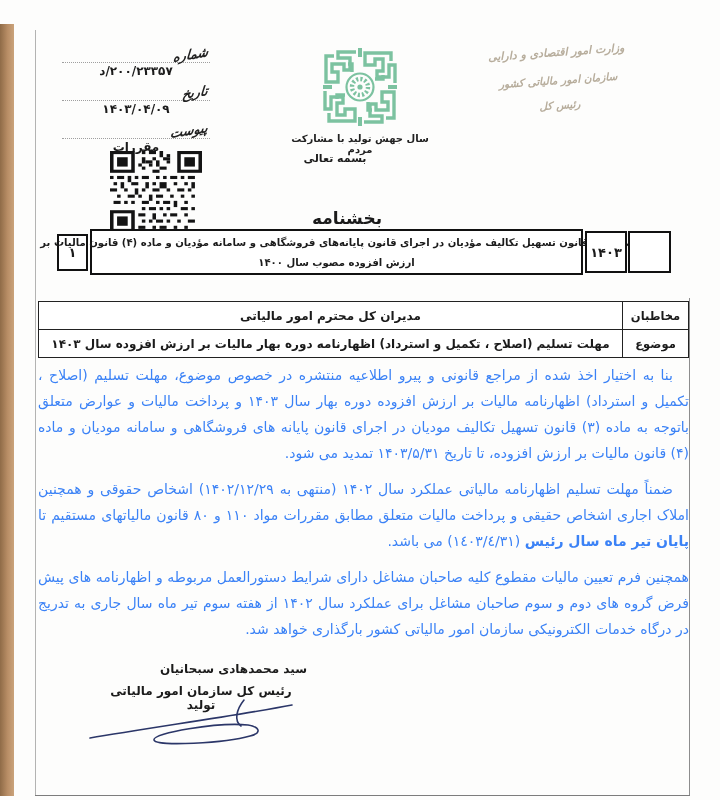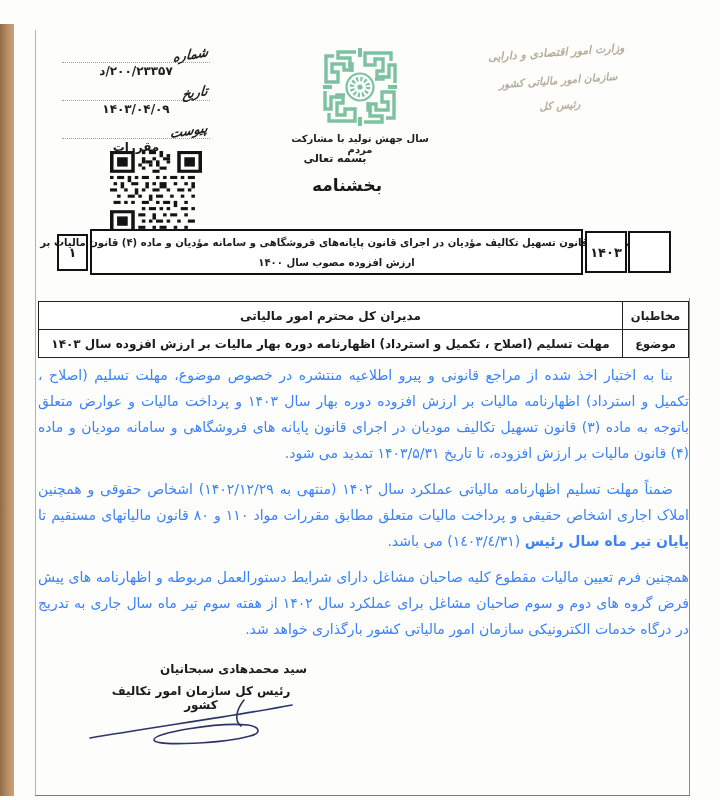--- a/index.html
+++ b/index.html
@@ -32,21 +32,21 @@
     font-style:italic;font-weight:bold;transform:rotate(-4deg);}
   .ministry-l1{font-size:11px;margin-bottom:15px;}
   .ministry-l2{font-size:10.5px;margin-bottom:13px;}
   .ministry-l3{font-size:10.5px;}
 
   
   .center-head{left:285px;top:44px;width:150px;text-align:center;}
   .logo-svg{display:block;margin:0 auto;}
   .slogan{font-size:10px;font-weight:bold;margin-top:3px;color:#222;}
   .bismillah{left:295px;top:152px;width:80px;text-align:center;font-size:11px;font-weight:bold;}
-  .doc-type{left:302px;top:175px;width:90px;text-align:center;font-size:17px;font-weight:bold;}
+  .doc-type{left:302px;top:208px;width:90px;text-align:center;font-size:17px;font-weight:bold;}
 
   
   .qr{left:110px;top:151px;}
 
   
   .hcell{border:2px solid #111;background:#fff;box-sizing:border-box;
     display:flex;align-items:center;justify-content:center;font-weight:bold;}
   .hc-index{left:57px;top:234px;width:31px;height:37px;font-size:13px;}
   .hc-main{left:90px;top:229px;width:493px;height:46px;flex-direction:column;direction:rtl;}
   .hc-main div{white-space:nowrap;font-size:10.5px;line-height:20px;transform:scaleX(.96);}
@@ -240,21 +240,21 @@
 </div>
 
 <div class="abs body-text">
   <p class="indent">بنا به اختیار اخذ شده از مراجع قانونی و پیرو اطلاعیه منتشره در خصوص موضوع، مهلت تسلیم (اصلاح ، تکمیل و استرداد) اظهارنامه مالیات بر ارزش افزوده دوره بهار سال ۱۴۰۳ و پرداخت مالیات و عوارض متعلق باتوجه به ماده (۳) قانون تسهیل تکالیف مودیان در اجرای قانون پایانه های فروشگاهی و سامانه مودیان و ماده (۴) قانون مالیات بر ارزش افزوده، تا تاریخ ۱۴۰۳/۵/۳۱ تمدید می شود.</p>
   <p class="indent"><span>ضمناً مهلت تسلیم اظهارنامه مالیاتی عملکرد سال ۱۴۰۲ (منتهی به ۱۴۰۲/۱۲/۲۹) اشخاص حقوقی و همچنین املاک اجاری اشخاص حقیقی و پرداخت مالیات متعلق مطابق مقررات مواد ۱۱۰ و ۸۰ قانون مالیاتهای مستقیم تا </span><b>پایان تیر ماه سال رئیس</b><span> (١٤٠٣/٤/٣١) می باشد.</span></p>
   <p>همچنین فرم تعیین مالیات مقطوع کلیه صاحبان مشاغل دارای شرایط دستورالعمل مربوطه و اظهارنامه های پیش فرض گروه های دوم و سوم صاحبان مشاغل برای عملکرد سال ۱۴۰۲ از هفته سوم تیر ماه سال جاری به تدریج در درگاه خدمات الکترونیکی سازمان امور مالیاتی کشور بارگذاری خواهد شد.</p>
 </div>
 
 <div class="abs sig-block">
   <div class="sig-name">سید محمدهادی سبحانیان</div>
-  <div class="sig-title">رئیس کل سازمان امور تکالیف کشور</div>
+  <div class="sig-title">رئیس کل سازمان امور مالیاتی تولید</div>
 </div>
 <svg class="abs sig-svg" width="215" height="50" viewBox="0 0 215 50" xmlns="http://www.w3.org/2000/svg">
   <g stroke="#2b3668" stroke-width="1.6" fill="none" stroke-linecap="round">
     <path d="M158 3 c -8 10 -10 21 -3 26"></path>
     <path d="M162 28 c -30 -3 -96 8 -94 15 c 2 7 72 3 96 -4 c 12 -3 10 -9 -2 -11"></path>
     <path d="M206 8 C 160 17 62 31 4 41"></path>
   </g>
 </svg>
 
 </body></html>

